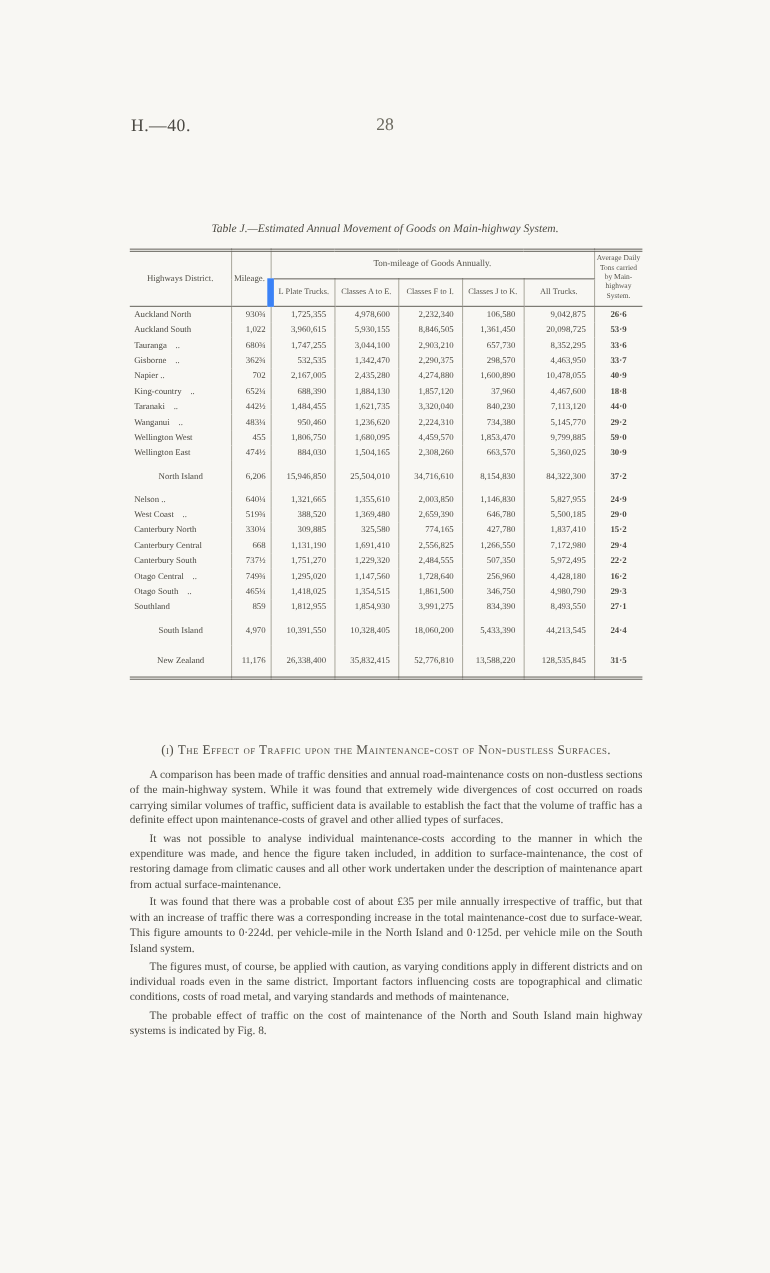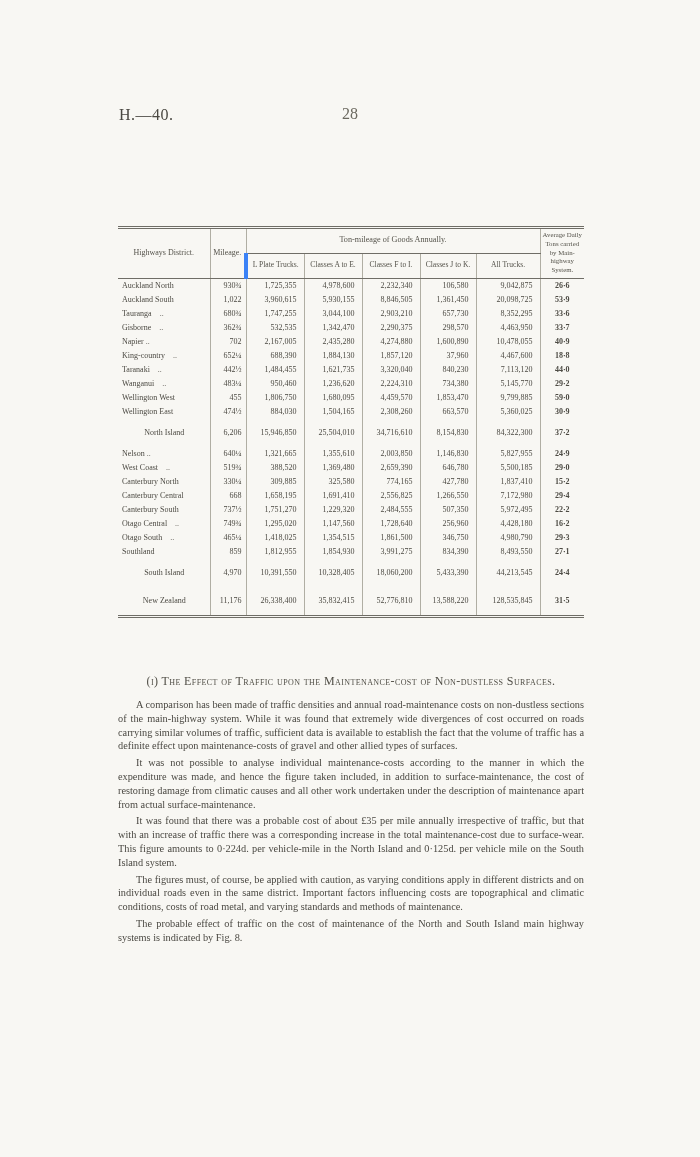--- a/index.html
+++ b/index.html
@@ -31,21 +31,21 @@
     font-size:8px; line-height:1.25; color:#4c4a43;
     border-top:3px double #6f6d66;
     border-bottom:3px double #6f6d66;
   }
   .goods-table th, .goods-table td {
     border-left:1px solid #b0aea3;
     font-weight:normal;
     vertical-align:middle;
   }
   .goods-table tr > th:first-child { border-left:none; }
-  .goods-table thead tr.sub th:first-child { border-left:4px solid #3b82f6; }
+  .goods-table thead tr.sub th:first-child { border-left:6px solid #3b82f6; }
   .goods-table tbody td:first-child { border-left:none; }
 
   .goods-table thead th { text-align:center; padding:2px 2px 3px; color:#55534b; }
   .h-group { border-bottom:1px solid #6f6d66; font-size:8.2px; padding:4px 2px; }
   .h-district, .h-mileage { font-size:8px; }
   .h-avg { font-size:6.8px; line-height:1.3; padding:2px 1px; }
   .h-district, .h-mileage, .h-avg, .goods-table thead tr.sub th { border-bottom:1px solid #6f6d66; }
   .goods-table thead tr.sub th { font-size:7.6px; padding:2px 1px 4px; }
 
   .goods-table tbody td { padding:2px 3px; }
@@ -79,20 +79,21 @@
 </head>
 <body>
 
 <div class="page">
 
   <div class="running-head">
     <span class="head-left">H.—40.</span>
     <span class="page-num">28</span>
   </div>
 
+  <div class="table-title">Table J.—Estimated Annual Movement of Goods on Main-highway System.</div>
 
   <table class="goods-table">
     <colgroup>
       <col style="width:92px">
         <col style="width:36px">
       <col style="width:58px">
         <col style="width:58px">
         <col style="width:58px">
       <col style="width:56px">
         <col style="width:64px">
@@ -250,21 +251,21 @@
           <td class="c2">309,885</td>
           <td class="c3">325,580</td>
           <td class="c4">774,165</td>
           <td class="c5">427,780</td>
           <td class="c6">1,837,410</td>
           <td class="c7">15·2</td>
         </tr>
         <tr class="district">
           <td class="c0">Canterbury Central</td>
           <td class="c1">668</td>
-          <td class="c2">1,658,195</td>
+          <td class="c2">1,131,190</td>
           <td class="c3">1,691,410</td>
           <td class="c4">2,556,825</td>
           <td class="c5">1,266,550</td>
           <td class="c6">7,172,980</td>
           <td class="c7">29·4</td>
         </tr>
         <tr class="district">
           <td class="c0">Canterbury South</td>
           <td class="c1">737½</td>
           <td class="c2">1,751,270</td>

